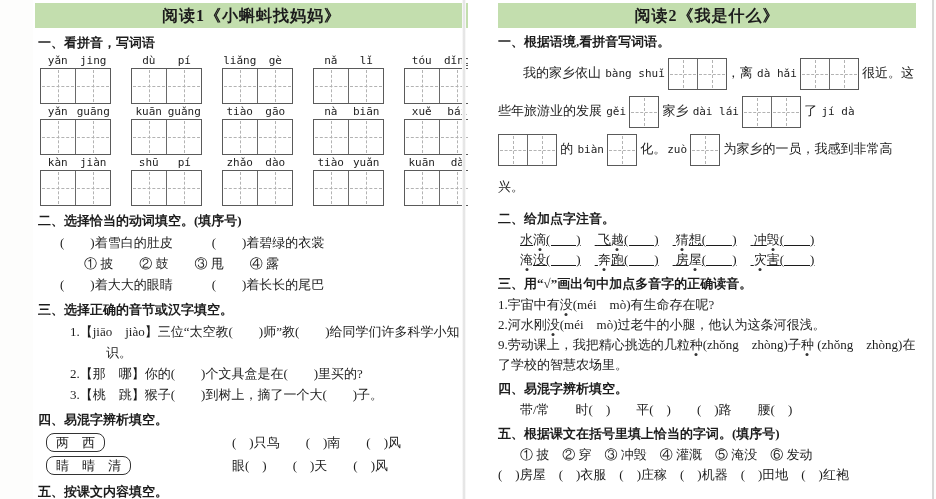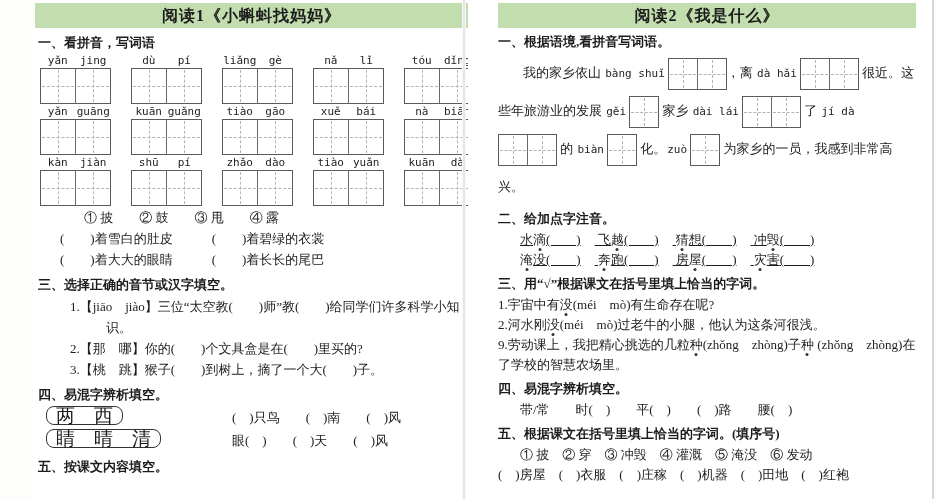--- a/index.html
+++ b/index.html
@@ -36,21 +36,21 @@
   
   .mix-para{line-height:37px;text-indent:25px;margin-top:2px;}
   .mix-para .pin{font-family:"DejaVu Sans Mono",monospace;font-size:11px;letter-spacing:0;padding:0 3px 0 1px;}
   
   .dotchar{position:relative;display:inline-block;}
   .dotchar::after{content:"";position:absolute;left:50%;transform:translateX(-50%);
                   bottom:-1px;width:3px;height:3px;border-radius:50%;background:#333;}
   
   .cmp-row{position:relative;height:23px;line-height:23px;margin-left:8px;}
   .charbox{display:inline-block;border:1.2px solid #333;border-radius:8px;
-           padding:0 9px;line-height:17px;font-size:19px;}
+           padding:0 9px;line-height:17px;font-size:13px;}
   .cmp-line{position:absolute;left:186px;top:0;}
   .wu{margin-right:14px;}
   .wrow{margin-left:22px;text-decoration:underline;}
 </style>
 </head>
 <body>
 
 <div class="canvas">
 
   <div class="page page-left">
@@ -138,38 +138,38 @@
               <span class="syl">tiào</span>
               <span class="syl">gāo</span>
             </div>
           <span class="tzbox">
               <span class="tzcell"></span>
               <span class="tzcell"></span>
             </span>
         </div>
         <div class="pin-item">
           <div class="syls">
+              <span class="syl">nà</span>
+              <span class="syl">biān</span>
+            </div>
+          <span class="tzbox">
+              <span class="tzcell"></span>
+              <span class="tzcell"></span>
+            </span>
+        </div>
+        <div class="pin-item">
+          <div class="syls">
               <span class="syl">xuě</span>
               <span class="syl">bái</span>
             </div>
           <span class="tzbox">
               <span class="tzcell"></span>
               <span class="tzcell"></span>
             </span>
         </div>
-        <div class="pin-item">
-          <div class="syls">
-              <span class="syl">nà</span>
-              <span class="syl">biān</span>
-            </div>
-          <span class="tzbox">
-              <span class="tzcell"></span>
-              <span class="tzcell"></span>
-            </span>
-        </div>
       </div>
 
       <div class="pin-row">
         <div class="pin-item">
           <div class="syls">
               <span class="syl">kàn</span>
               <span class="syl">jiàn</span>
             </div>
           <span class="tzbox">
               <span class="tzcell"></span>
@@ -211,22 +211,23 @@
               <span class="syl">kuān</span>
               <span class="syl">dà</span>
             </div>
           <span class="tzbox">
               <span class="tzcell"></span>
               <span class="tzcell"></span>
             </span>
         </div>
       </div>
 
+      <div class="sec-h">二、选择恰当的动词填空。(填序号)</div>
+      <div class="line indent1">(　　)着雪白的肚皮　　　(　　)着碧绿的衣裳</div>
       <div class="line indent2">① 披　　② 鼓　　③ 甩　　④ 露</div>
-      <div class="line indent1">(　　)着雪白的肚皮　　　(　　)着碧绿的衣裳</div>
       <div class="line indent1">(　　)着大大的眼睛　　　(　　)着长长的尾巴</div>
 
       <div class="sec-h">三、选择正确的音节或汉字填空。</div>
       <div class="line hang">1.【jiāo　jiào】三位“太空教(　　)师”教(　　)给同学们许多科学小知识。</div>
       <div class="line hang">2.【那　哪】你的(　　)个文具盒是在(　　)里买的?</div>
       <div class="line hang">3.【桃　跳】猴子(　　)到树上，摘了一个大(　　)子。</div>
 
       <div class="sec-h">四、易混字辨析填空。</div>
       <div class="cmp-row">
         <span class="charbox">两　西</span>
@@ -276,21 +277,21 @@
         <span class="wu"><span class="dotchar">猜</span><span>想</span><span>(　　)</span></span>
         <span class="wu"><span>冲</span><span class="dotchar">毁</span><span>(　　)</span></span>
       </div>
       <div class="line wrow">
         <span class="wu"><span class="dotchar">淹</span><span>没</span><span>(　　)</span></span>
         <span class="wu"><span class="dotchar">奔</span><span>跑</span><span>(　　)</span></span>
         <span class="wu"><span>房</span><span class="dotchar">屋</span><span>(　　)</span></span>
         <span class="wu"><span class="dotchar">灾</span><span>害</span><span>(　　)</span></span>
       </div>
 
-      <div class="sec-h">三、用“√”根据课文在括号里填上恰当的字词。</div>
+      <div class="sec-h">三、用“√”画出句中加点多音字的正确读音。</div>
       <div class="line"><span>1.宇宙中有</span><span class="dotchar">没</span><span>(méi　mò)有生命存在呢?</span></div>
       <div class="line"><span>2.河水刚</span><span class="dotchar">没</span><span>(méi　mò)过老牛的小腿，他认为这条河很浅。</span></div>
       <div class="line"><span>9.劳动课上，我把精心挑选的几粒</span><span class="dotchar">种</span><span>(zhǒng　zhòng)子</span><span class="dotchar">种</span><span> (zhǒng　zhòng)在了学校的智慧农场里。</span></div>
 
       <div class="sec-h">四、易混字辨析填空。</div>
       <div class="line indent1">带/常　　时(　)　　平(　)　　(　)路　　腰(　)</div>
 
       <div class="sec-h">五、根据课文在括号里填上恰当的字词。(填序号)</div>
       <div class="line indent1">① 披　② 穿　③ 冲毁　④ 灌溉　⑤ 淹没　⑥ 发动</div>
       <div class="line">(　)房屋　(　)衣服　(　)庄稼　(　)机器　(　)田地　(　)红袍</div>

